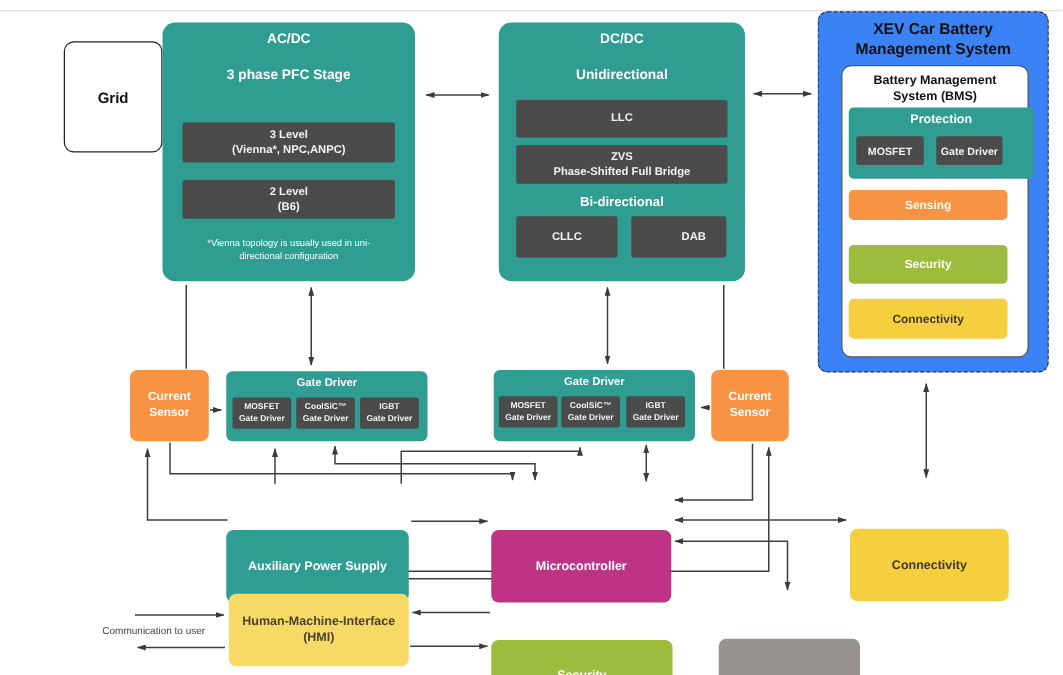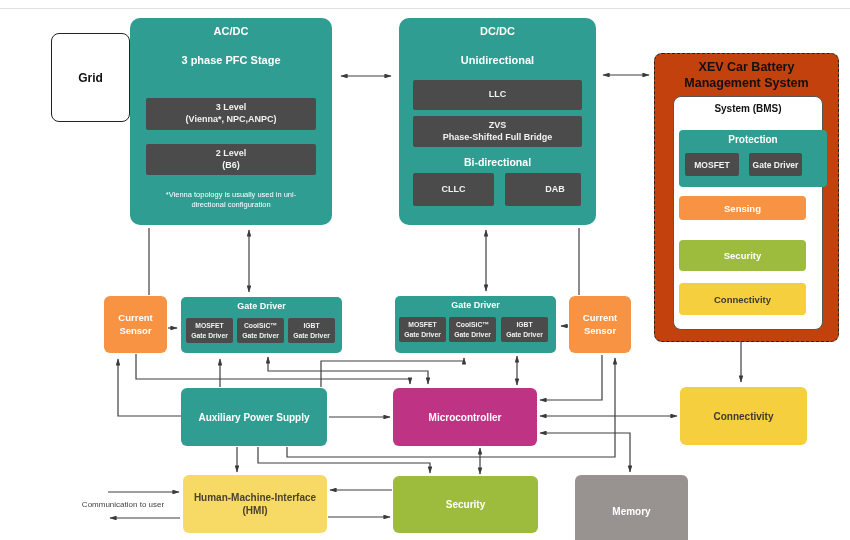--- a/index.html
+++ b/index.html
@@ -29,37 +29,37 @@
   .blk-title{position:absolute; left:0; right:0; top:7px; text-align:center;
              font-weight:bold; font-size:11px;}
   .blk-sub{position:absolute; left:0; right:0; top:36px; text-align:center;
            font-weight:bold; font-size:11px;}
   .inner-label{font-size:9px; line-height:1.3; font-weight:600;}
   .footnote{position:absolute; left:10px; width:182px; top:172px; text-align:center;
             font-size:7.5px; line-height:1.35;}
   .bi-label{position:absolute; left:0; right:0; top:138px; text-align:center;
             font-weight:bold; font-size:10.5px;}
 
-  .xev-panel{border:1.6px dashed #222; border-radius:8px; background:#c2410c;margin-top:44px;}
+  .xev-panel{border:1.6px dashed #222; border-radius:8px; background:#3b82f6;}
   .xev-title{position:absolute; left:0; right:0; top:6px; text-align:center; color:#111;
              font-weight:bold; font-size:12.5px; line-height:1.25;}
   .bms-box{border:1.5px solid #555; border-radius:8px; background:#fff;}
   .bms-title{position:absolute; left:0; right:0; top:5px; text-align:center; color:#111;
              font-weight:bold; font-size:10px; line-height:1.3;}
   .prot-title{position:absolute; left:0; right:0; top:4px; text-align:center;
               font-weight:bold; font-size:10px; color:#fff;}
   .xev-dark{font-size:8.5px; font-weight:600;}
   .xev-row{font-size:9.5px; font-weight:600;}
 
   .gd-title{position:absolute; left:0; right:0; top:4px; text-align:center;
             font-weight:bold; font-size:9px;}
   .gd-sub{font-size:6.8px; line-height:1.35; font-weight:600;}
 
   .sensor-label{font-size:9.5px; font-weight:700; line-height:1.35;}
-  .bottom-label{font-size:10px; font-weight:700;}
+  .bottom-label{font-size:10px; font-weight:700;margin-top:36px;}
   .hmi-label{font-size:10px; font-weight:700; line-height:1.35; color:#4a432c;}
   .comm-label{position:absolute; left:62px; top:500px; width:122px; text-align:center;
               font-size:8px; color:#444;}
 
   svg.wires{position:absolute; left:0; top:0; width:850px; height:540px; overflow:visible;}
   .wire{stroke:var(--line); stroke-width:1.2; fill:none;}
 </style>
 </head>
 <body>
 
@@ -143,20 +143,21 @@
     </div>
   </div>
 
   <div class="abs xev-panel" style="left:654px; top:9px; width:185px; height:289px;">
     <div class="xev-title">
       <div>XEV Car Battery</div>
       <div>Management System</div>
     </div>
     <div class="abs bms-box" style="left:18px; top:42px; width:150px; height:234px;">
       <div class="bms-title">
+        <div>Battery Management</div>
         <div>System (BMS)</div>
       </div>
       <div class="abs teal-small" style="left:5px; top:33px; width:148px; height:57px; border-radius:4px;">
         <div class="prot-title">Protection</div>
         <div class="abs center darkbox xev-dark" style="left:6px; top:23px; width:54px; height:23px;">
           <span>MOSFET</span>
         </div>
         <div class="abs center darkbox xev-dark" style="left:70px; top:23px; width:53px; height:23px;">
           <span>Gate Driver</span>
         </div>

